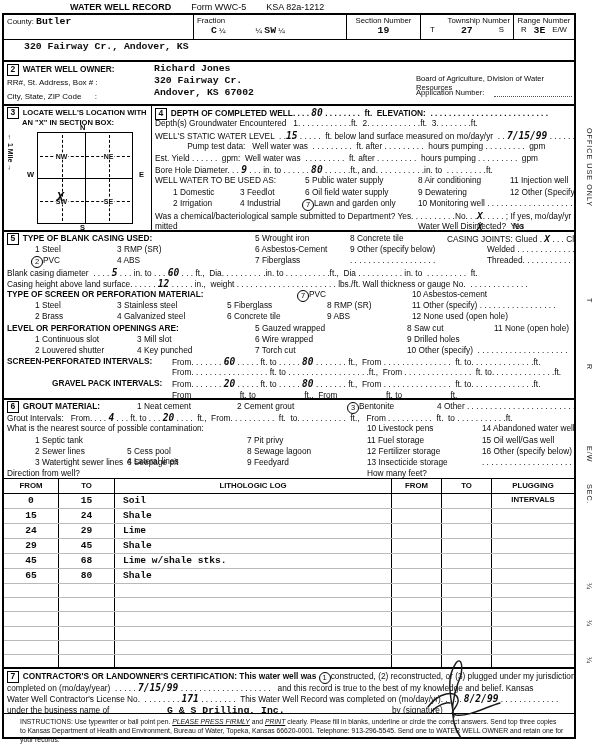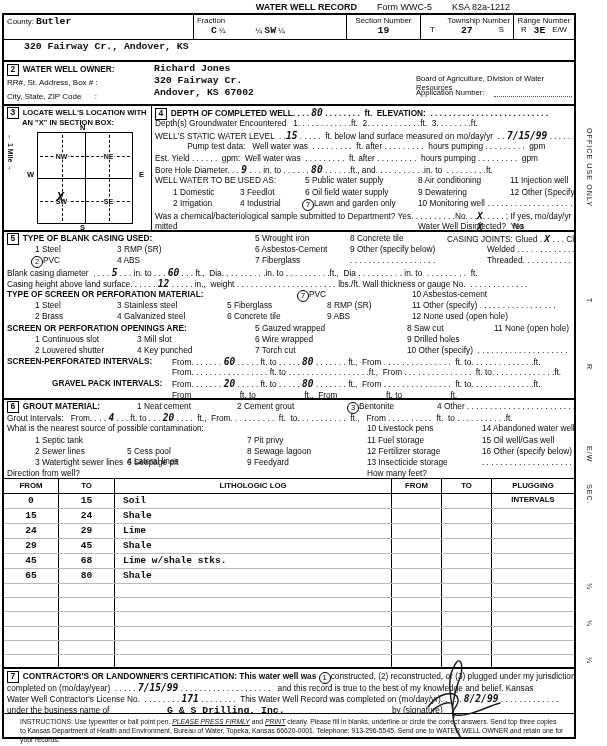--- a/index.html
+++ b/index.html
@@ -1,17 +1,17 @@
 <!DOCTYPE html>
 <html><head>
 <meta charset="utf-8">
 <style>
   html,body{margin:0;padding:0;background:#e8e8e8;}
   .page{position:relative;width:607px;height:746px;background:#ffffff;font-family:"Liberation Sans",sans-serif;color:#0a0a0a;overflow:hidden;}
-  .doc-title{position:absolute;top:2px;left:60px;width:460px;text-align:right;font-size:9px;font-weight:bold;white-space:pre;}
+  .doc-title{position:absolute;top:2px;left:60px;width:460px;text-align:left;font-size:9px;font-weight:bold;white-space:pre;}
   .doc-title span{margin:0 10px;}
   .formbox{position:absolute;left:2px;top:13px;width:574px;height:726px;border:2px solid #000;box-sizing:border-box;background:#fff;}
   .sec{position:relative;box-sizing:border-box;overflow:hidden;}
   .line{position:relative;height:11.2px;line-height:11.4px;font-size:8.3px;white-space:pre;}
   .s4line{height:11.4px;}
   .opt{position:absolute;top:0;white-space:pre;}
   .secnum{display:inline-block;border:1px solid #000;padding:0 2.5px;font-size:8.5px;line-height:9.5px;margin-right:4px;font-weight:bold;}
   .tv{font-family:"Liberation Mono",monospace;font-weight:bold;font-size:9.8px;}
   .hv{font-family:"DejaVu Sans Mono",monospace;font-style:italic;font-weight:bold;font-size:9.6px;}
   .xmark{font-family:"DejaVu Sans Mono",monospace;font-style:italic;font-weight:bold;font-size:9.5px;}
@@ -214,21 +214,21 @@
         <span class="opt" style="left:405px;">11 Other (specify) . . . . . . . . . . . . . . . . .</span>
       </div>
       <div class="line">
         <span class="opt" style="left:28px;">2 Brass</span>
         <span class="opt" style="left:110px;">4 Galvanized steel</span>
         <span class="opt" style="left:220px;">6 Concrete tile</span>
         <span class="opt" style="left:320px;">9 ABS</span>
         <span class="opt" style="left:405px;">12 None used (open hole)</span>
       </div>
       <div class="line">
-        <span class="opt" style="left:0;"><b>SCREEN OR PERFORATION OPENINGS ARE:</b></span>
+        <span class="opt" style="left:0;"><b>LEVEL OR PERFORATION OPENINGS ARE:</b></span>
         <span class="opt" style="left:248px;">5 Gauzed wrapped</span>
         <span class="opt" style="left:400px;">8 Saw cut</span>
         <span class="opt" style="left:487px;">11 None (open hole)</span>
       </div>
       <div class="line">
         <span class="opt" style="left:28px;">1 Continuous slot</span>
         <span class="opt" style="left:130px;">3 Mill slot</span>
         <span class="opt" style="left:248px;">6 Wire wrapped</span>
         <span class="opt" style="left:400px;">9 Drilled holes</span>
       </div>

